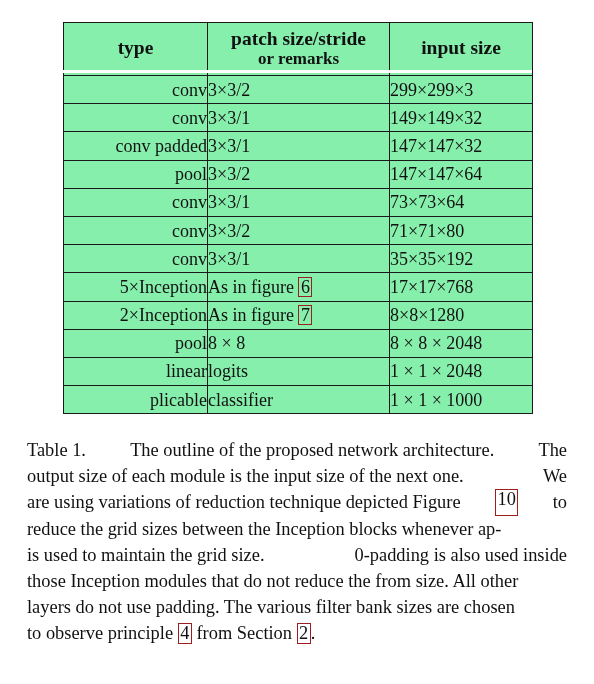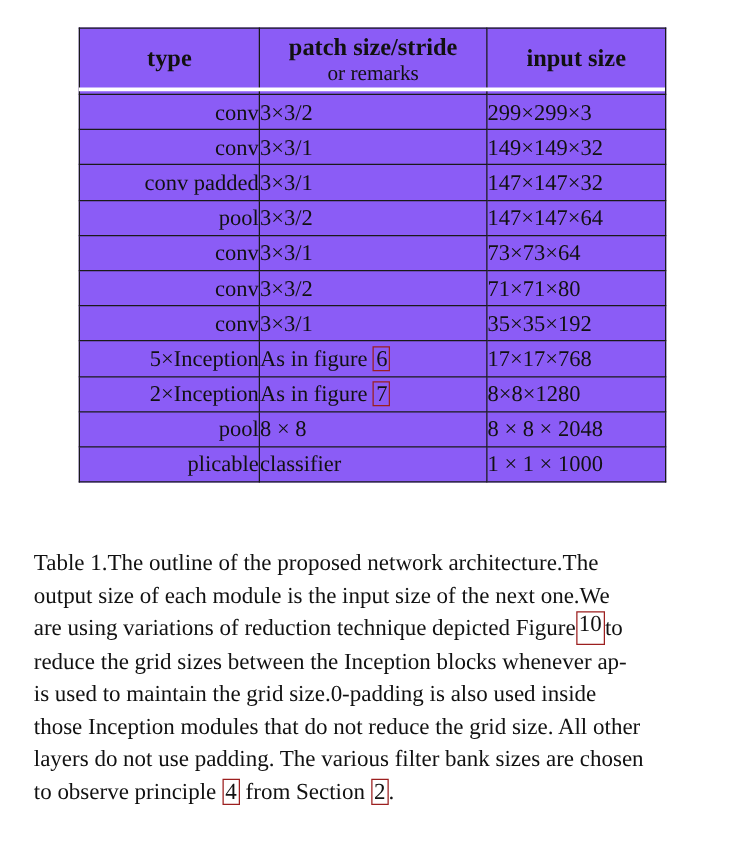--- a/index.html
+++ b/index.html
@@ -20,21 +20,21 @@
   #arch-table-wrap {
     position: absolute;
     left: 63px;
     top: 22px;
     width: 469px;
   }
   table.arch {
     border-collapse: collapse;
     table-layout: fixed;
     width: 469px;
-    background: #8b5cf6;
+    background: #86efac;
   }
   table.arch col.c-type   { width: 144px; }
   table.arch col.c-patch  { width: 182px; }
   table.arch col.c-input  { width: 143px; }
 
   table.arch th, table.arch td {
     border-left: 1.3px solid #1a1a1a;
     border-right: 1.3px solid #1a1a1a;
     padding: 0;
     font-weight: normal;
@@ -50,21 +50,21 @@
     height: 46px;
     text-align: center;
     padding: 2px 8px 4px 8px;
   }
   th .hdr-main {
     font-weight: bold;
     font-size: 19.5px;
     display: block;
   }
   th .hdr-sub {
-    font-weight: normal;
+    font-weight: bold;
     font-size: 17px;
     display: block;
     margin-top: 1px;
   }
   th.type-head {
     text-align: left;
     padding-left: 14px;
   }
 
   
@@ -120,20 +120,21 @@
     line-height: 26.2px;
     text-align: justify;
     text-justify: inter-word;
   }
   #caption .line {
     display: block;
     white-space: nowrap;
   }
   #caption .jline {
     display: flex;
+    justify-content: space-between;
     white-space: nowrap;
   }
   #caption .last {
     display: block;
     white-space: nowrap;
   }
 </style>
 </head>
 <body>
 
@@ -203,20 +204,25 @@
           <td class="cell-type">2×Inception</td>
           <td class="cell-patch"><span>As in figure </span><span class="refbox">7</span></td>
           <td class="cell-input">8×8×1280</td>
         </tr>
         <tr>
           <td class="cell-type">pool</td>
           <td class="cell-patch">8 × 8</td>
           <td class="cell-input">8 × 8 × 2048</td>
         </tr>
         <tr>
+          <td class="cell-type">linear</td>
+          <td class="cell-patch">logits</td>
+          <td class="cell-input">1 × 1 × 2048</td>
+        </tr>
+        <tr>
           <td class="cell-type">plicable</td>
           <td class="cell-patch">classifier</td>
           <td class="cell-input">1 × 1 × 1000</td>
         </tr>
       </tbody>
   </table>
   <div id="rule-gap"></div>
 </div>
 
 <div id="caption">
@@ -238,20 +244,20 @@
     <span>to</span>
   </div>
 
   <div class="line">reduce the grid sizes between the Inception blocks whenever ap-</div>
 
   <div class="jline">
     <span>is used to maintain the grid size.</span>
     <span>0-padding is also used inside</span>
   </div>
 
-  <div class="line">those Inception modules that do not reduce the grid size. All other</div>
+  <div class="line">those Inception modules that do not reduce the from size. All other</div>
   <div class="line">layers do not use padding. The various filter bank sizes are chosen</div>
 
   <div class="last">
     <span>to observe principle</span><span>&nbsp;</span><span class="refbox">4</span><span>&nbsp;</span><span>from Section</span><span>&nbsp;</span><span class="refbox">2</span><span>.</span>
   </div>
 
 </div>
 
 </body></html>

